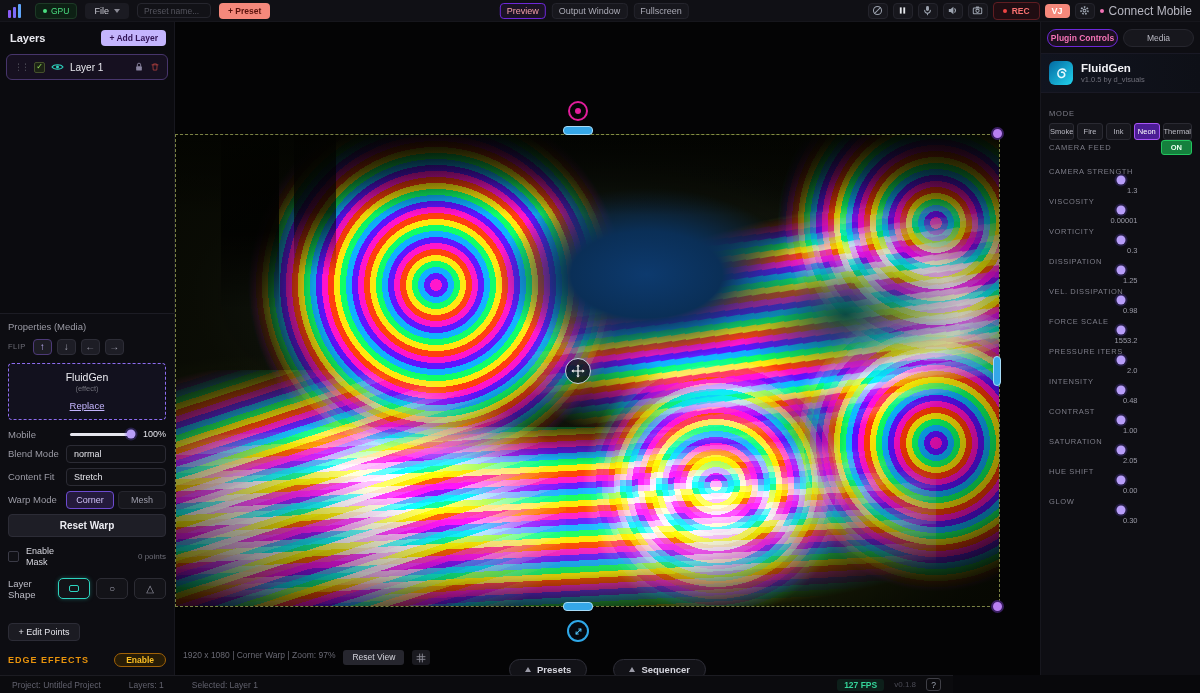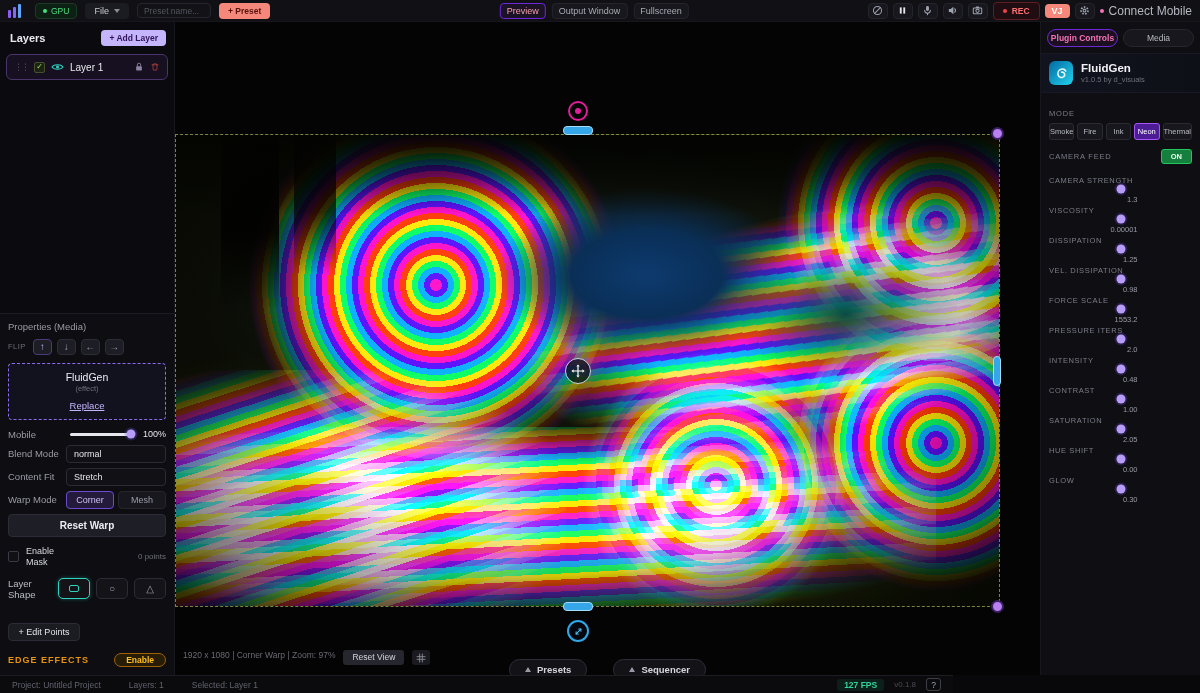--- a/index.html
+++ b/index.html
@@ -177,21 +177,21 @@
   .rp-tab.active { background:#1c1020; border:1px solid #6d28d9; color:var(--pink); font-weight:bold;}
   .plugin-head { display:flex; align-items:center; gap:8px; padding:7px 8px;
     background:linear-gradient(90deg,#11141f,#0e1017); border-top:1px solid #191925; border-bottom:1px solid #191925;}
   .plugin-logo { width:24px; height:24px; border-radius:6px; background:linear-gradient(135deg,#0369a1,#22d3ee);
     display:flex; align-items:center; justify-content:center;}
   .plugin-logo svg { width:15px; height:15px;}
   .plugin-name { color:#f2f2f6; font-weight:bold; font-size:11.5px;}
   .plugin-meta { color:#6f6f7a; font-size:7.5px; margin-top:1px;}
   .rp-section { padding:8px 8px 0 8px;}
   .rp-label { color:#7d7d88; font-size:7.5px; letter-spacing:.8px; margin-bottom:5px;margin-top:8px;}
-  .mode-btns { display:flex; gap:3px; margin-bottom:9px;}
+  .mode-btns { display:flex; gap:3px; margin-bottom:0;}
   .mode-btn { flex:1; text-align:center; font-size:7.5px; padding:3px 0; border-radius:3px;
     background:#17171d; border:1px solid #2a2a32; color:#b8b8c2;}
   .mode-btn.sel { background:#4c1d95; border:1px solid #a855f7; color:#fff;}
   .camera-row { display:flex; align-items:center; justify-content:space-between; margin-bottom:4px;}
   .on-btn { background:#15803d; border:1px solid #22c55e; color:#eafff0; font-weight:bold; font-size:7.5px;
     border-radius:3px; padding:2px 9px;}
   .sld { margin-bottom:5px;}
   .sld-label { color:#7d7d88; font-size:7.5px; letter-spacing:.6px; margin-bottom:4px;}
   .sld-row { display:flex; align-items:center; gap:6px; height:12px;flex-direction:column;}
   .sld-track { flex:1; position:relative; height:2px; background:#3c3c46; border-radius:1px;}
@@ -537,20 +537,29 @@
         <div class="sld">
           <div class="sld-label">VISCOSITY</div>
           <div class="sld-row">
             <div class="sld-track">
               <div class="sld-thumb" style="left: 3%;"></div>
             </div>
             <div class="sld-val">0.00001</div>
           </div>
         </div>
         <div class="sld">
+          <div class="sld-label">VORTICITY</div>
+          <div class="sld-row">
+            <div class="sld-track">
+              <div class="sld-thumb" style="left: 13%;"></div>
+            </div>
+            <div class="sld-val">0.3</div>
+          </div>
+        </div>
+        <div class="sld">
           <div class="sld-label">DISSIPATION</div>
           <div class="sld-row">
             <div class="sld-track">
               <div class="sld-thumb" style="left: 28%;"></div>
             </div>
             <div class="sld-val">1.25</div>
           </div>
         </div>
         <div class="sld">
           <div class="sld-label">VEL. DISSIPATION</div>

